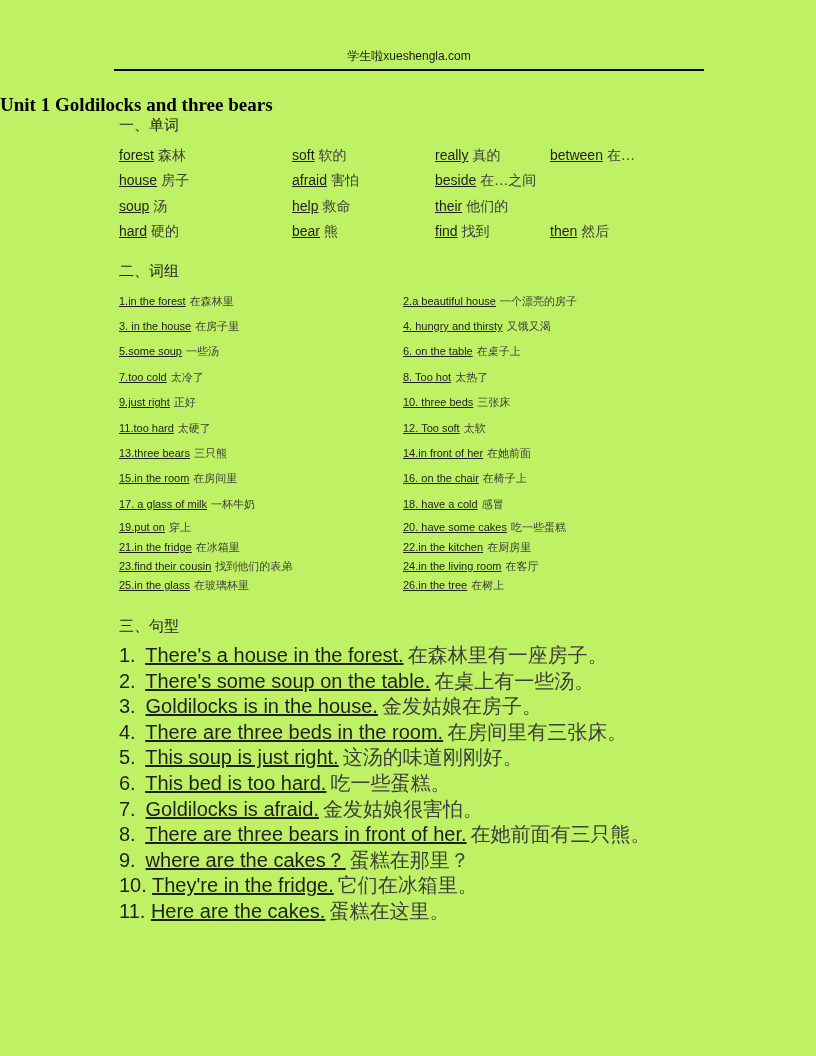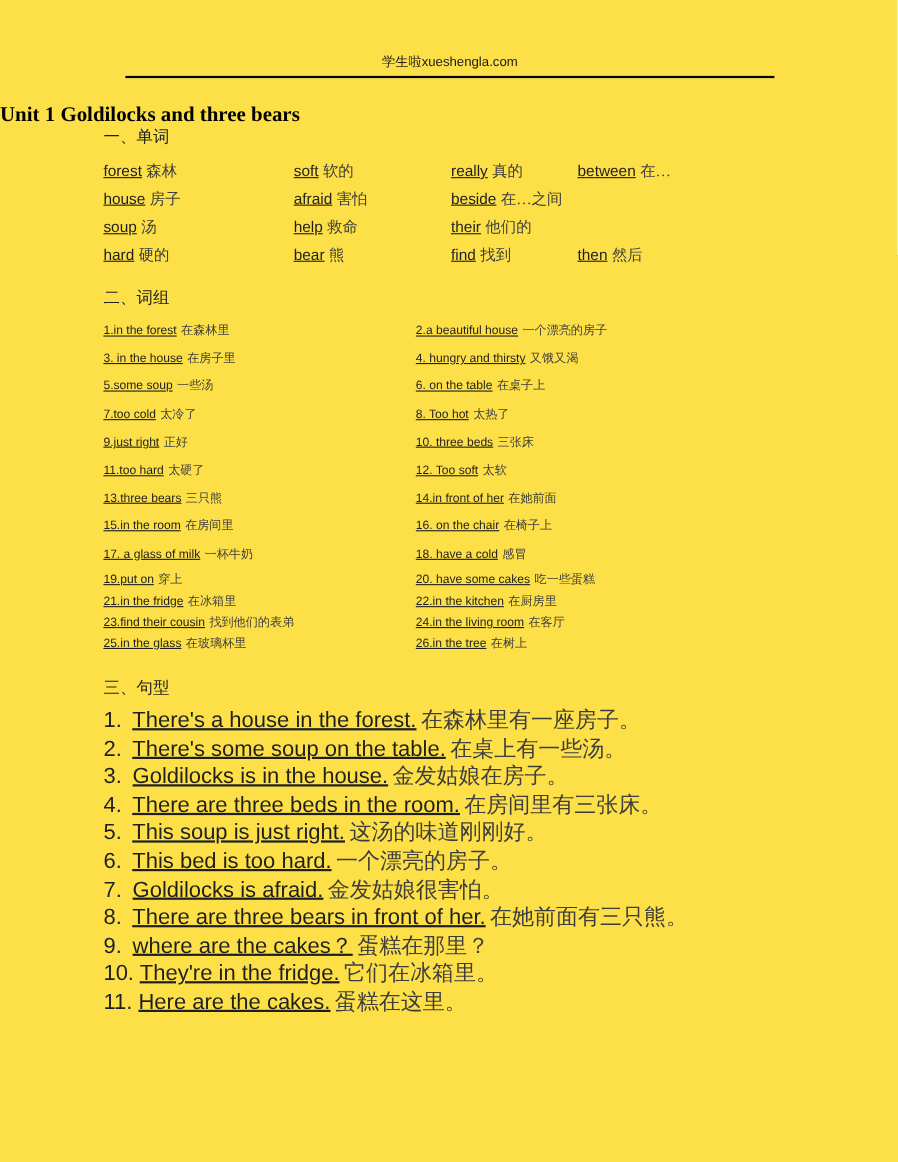--- a/index.html
+++ b/index.html
@@ -1,40 +1,40 @@
 <!DOCTYPE html>
 <html><head>
 <meta charset="utf-8">
 <style>
   html,body { margin:0; padding:0; background:#ffffff; }
   body {
     width:816px; height:1056px;
     font-family:"Liberation Sans","DejaVu Sans",sans-serif;
     color:#1f1f1f;
   }
-  .page { position:relative; width:816px; height:1056px; overflow:hidden; background:#fde047; }
+  .page { position:relative; width:816px; height:1056px; overflow:hidden; background:#bef264; }
 
   .doc-header {
     margin:0 112px 0 114px;
     padding-top:48px; padding-bottom:4px;
     border-bottom:2px solid #000;
     text-align:center;
     font-size:12px; color:#1a1a1a;
   }
 
   .doc-title {
     margin-top:22px;
     text-align:left;
     font-family:"Liberation Serif","DejaVu Serif",serif;
     font-weight:bold;
     font-size:19px; line-height:23px;
     color:#000;
   }
 
-  .content { padding-left:94px; padding-right:96px; }
+  .content { padding-left:119px; padding-right:96px; }
 
   .sec-heading {
     font-family:"Liberation Serif","DejaVu Serif",serif;
     font-size:15px; line-height:19px; color:#222;
   }
   .sec-heading.words-h   { margin-top:0; }
   .sec-heading.phrases-h { margin-top:17px; }
   .sec-heading.sent-h    { margin-top:22px; }
 
   .zh {
@@ -159,21 +159,21 @@
     </div>
 
     <div class="sec-heading sent-h">三、句型</div>
 
     <div class="sentences">
       <div class="srow"><span class="snum">1.</span> <span class="en">There's a house in the forest.</span><span class="zh">在森林里有一座房子。</span></div>
       <div class="srow"><span class="snum">2.</span> <span class="en">There's some soup on the table.</span><span class="zh">在桌上有一些汤。</span></div>
       <div class="srow"><span class="snum">3.</span> <span class="en">Goldilocks is in the house.</span><span class="zh">金发姑娘在房子。</span></div>
       <div class="srow"><span class="snum">4.</span> <span class="en">There are three beds in the room.</span><span class="zh">在房间里有三张床。</span></div>
       <div class="srow"><span class="snum">5.</span> <span class="en">This soup is just right.</span><span class="zh">这汤的味道刚刚好。</span></div>
-      <div class="srow"><span class="snum">6.</span> <span class="en">This bed is too hard.</span><span class="zh">一个漂亮的房子。</span></div>
+      <div class="srow"><span class="snum">6.</span> <span class="en">This bed is too hard.</span><span class="zh">吃一些蛋糕。</span></div>
       <div class="srow"><span class="snum">7.</span> <span class="en">Goldilocks is afraid.</span><span class="zh">金发姑娘很害怕。</span></div>
       <div class="srow"><span class="snum">8.</span> <span class="en">There are three bears in front of her.</span><span class="zh">在她前面有三只熊。</span></div>
       <div class="srow"><span class="snum">9.</span> <span class="en">where are the cakes？</span><span class="zh">蛋糕在那里？</span></div>
       <div class="srow"><span class="snum">10.</span> <span class="en">They're in the fridge.</span><span class="zh">它们在冰箱里。</span></div>
       <div class="srow"><span class="snum">11.</span> <span class="en">Here are the cakes.</span><span class="zh">蛋糕在这里。</span></div>
     </div>
 
   </div>
 </div>
 

